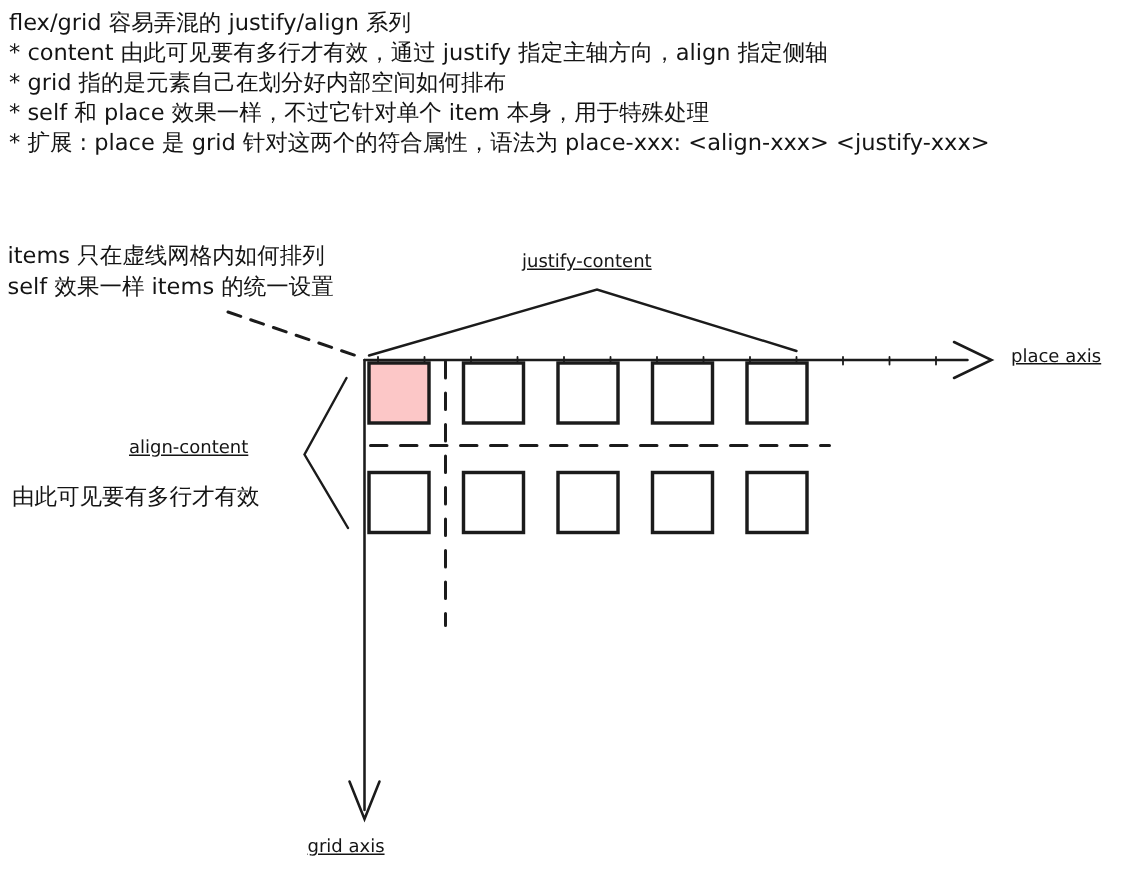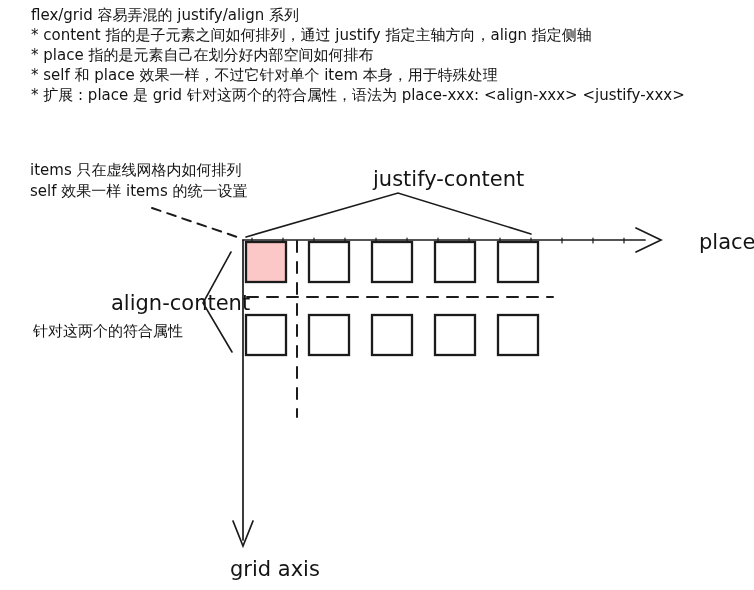--- a/index.html
+++ b/index.html
@@ -1,40 +1,40 @@
 <!DOCTYPE html>
 <html><head>
 <meta charset="utf-8">
 <style>
   html,body{margin:0;padding:0;}
   body{
     width:754px;height:590px;background:#ffffff;
     font-family:"DejaVu Sans",sans-serif;color:#141414;
     position:relative;overflow:hidden;
   }
-  .txt{position:absolute;white-space:pre;line-height:1.2;margin-left:25px;}
+  .txt{position:absolute;white-space:pre;line-height:1.2;}
   .note{left:6px;font-size:15px;}
   .annot{font-size:15px;text-align:right;}
-  .axis-label{font-size:21px;}
+  .axis-label{font-size:12px;text-decoration:underline;}
   svg{position:absolute;left:0;top:0;}
 </style>
 </head>
 <body>
 
 <div class="txt note" style="top:6px">flex/grid 容易弄混的 justify/align 系列</div>
-<div class="txt note" style="top:26px">* content 指的是子元素之间如何排列，通过 justify 指定主轴方向，align 指定侧轴</div>
-<div class="txt note" style="top:46px">* place 指的是元素自己在划分好内部空间如何排布</div>
+<div class="txt note" style="top:26px">* content 由此可见要有多行才有效，通过 justify 指定主轴方向，align 指定侧轴</div>
+<div class="txt note" style="top:46px">* grid 指的是元素自己在划分好内部空间如何排布</div>
 <div class="txt note" style="top:66px">* self 和 place 效果一样，不过它针对单个 item 本身，用于特殊处理</div>
 <div class="txt note" style="top:86px">* 扩展 : place 是 grid 针对这两个的符合属性，语法为 place-xxx: &lt;align-xxx&gt; &lt;justify-xxx&gt;</div>
 
 <div class="txt annot" style="left:5px;top:161px">items 只在虚线网格内如何排列</div>
 <div class="txt annot" style="left:5px;top:182px">self 效果一样 items 的统一设置</div>
 <div class="txt axis-label" style="left:348px;top:167px">justify-content</div>
 <div class="txt axis-label" style="left:86px;top:291px">align-content</div>
-<div class="txt annot" style="left:8px;top:322px">针对这两个的符合属性</div>
+<div class="txt annot" style="left:8px;top:322px">由此可见要有多行才有效</div>
 <div class="txt axis-label" style="left:674px;top:230px">place axis</div>
 <div class="txt axis-label" style="left:205px;top:557px">grid axis</div>
 
 <svg width="754" height="590" viewBox="0 0 754 590">
   <g stroke="#1b1b1b" fill="none" stroke-linecap="round">
 
     <path d="M246 237 L398 193 L531 234" stroke-width="1.6"></path>
 
     <line x1="243" y1="240" x2="645" y2="240" stroke-width="1.7"></line>
     <path d="M252 238v5M283 238v5M314 238v5M345 238v5M376 238v5M407 238v5M438 238v5M469 238v5M500 238v5M531 238v5M562 238v5M593 238v5M624 238v5" stroke-width="1.2"></path>

